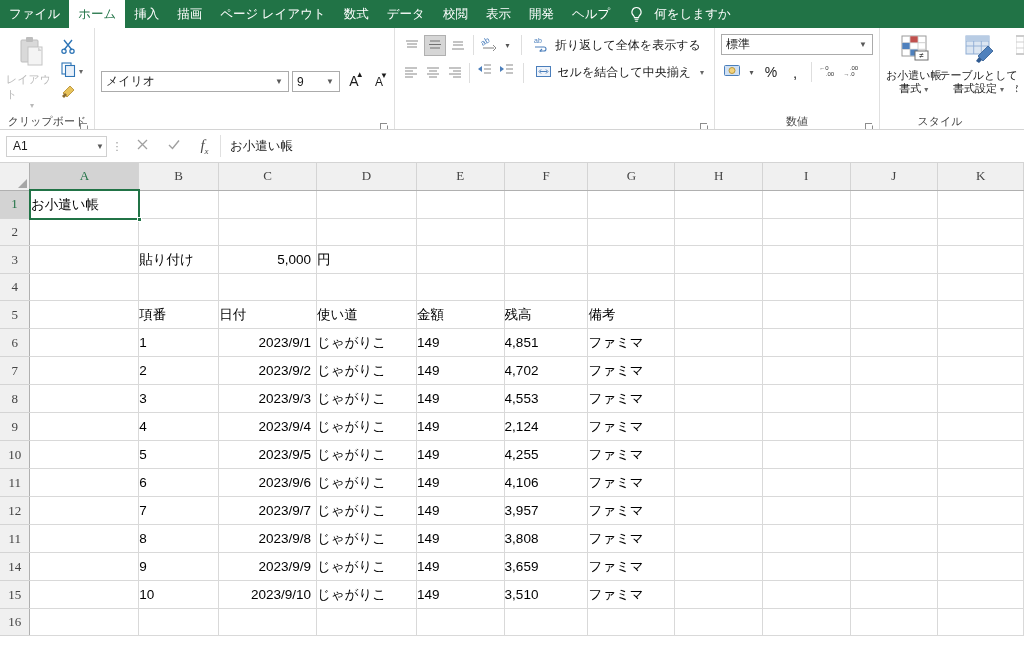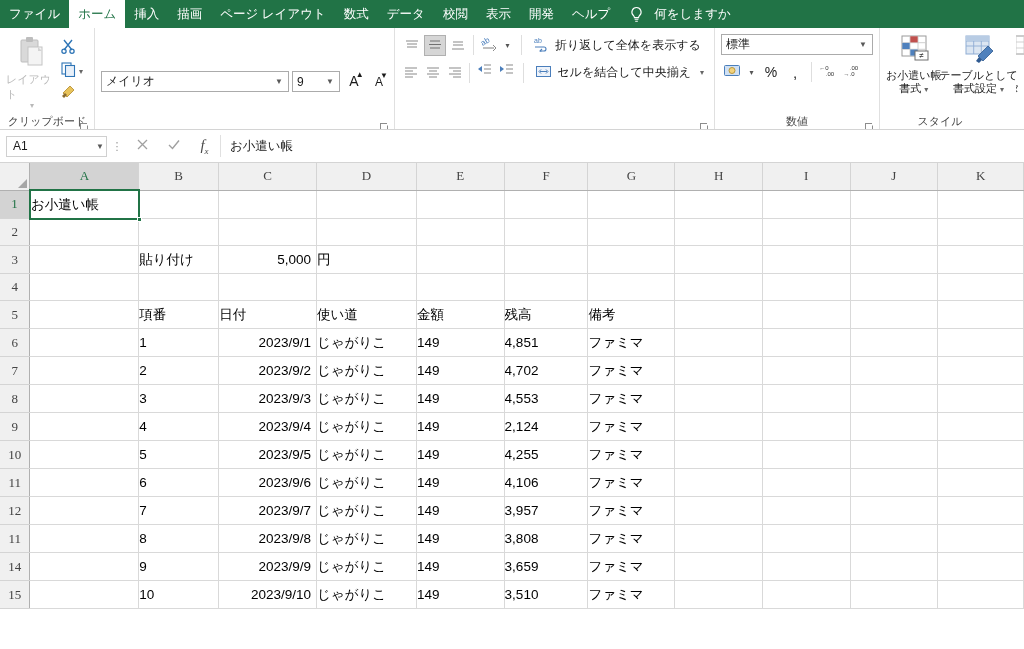--- a/index.html
+++ b/index.html
@@ -889,18 +889,32 @@
           <td class="cell ralign" style="width: 98px;">2023/9/10</td>
           <td class="cell lalign" style="width: 100px;">じゃがりこ</td>
           <td class="cell lalign" style="width: 88px;">149</td>
           <td class="cell lalign" style="width: 84px;">3,510</td>
           <td class="cell lalign" style="width: 87px;">ファミマ</td>
           <td class="cell lalign" style="width: 88px;"></td>
           <td class="cell lalign" style="width: 88px;"></td>
           <td class="cell lalign" style="width: 88px;"></td>
           <td class="cell lalign" style="width: 86px;"></td>
         </tr>
+        <tr>
+          <th class="rowhead">16</th>
+          <td class="cell lalign" style="width: 109px;"></td>
+          <td class="cell lalign" style="width: 80px;"></td>
+          <td class="cell lalign" style="width: 98px;"></td>
+          <td class="cell lalign" style="width: 100px;"></td>
+          <td class="cell lalign" style="width: 88px;"></td>
+          <td class="cell lalign" style="width: 84px;"></td>
+          <td class="cell lalign" style="width: 87px;"></td>
+          <td class="cell lalign" style="width: 88px;"></td>
+          <td class="cell lalign" style="width: 88px;"></td>
+          <td class="cell lalign" style="width: 88px;"></td>
+          <td class="cell lalign" style="width: 86px;"></td>
+        </tr>
       </tbody>
   </table>
   <div class="sel-overlay" id="sel-overlay" style="left: 28.9219px; top: 26px; width: 110.828px; height: 30.5px;">
     <div class="sel-handle" id="sel-handle" style="right: -4px; bottom: -4px;"></div>
   </div>
 </div>
 
 </body></html>

